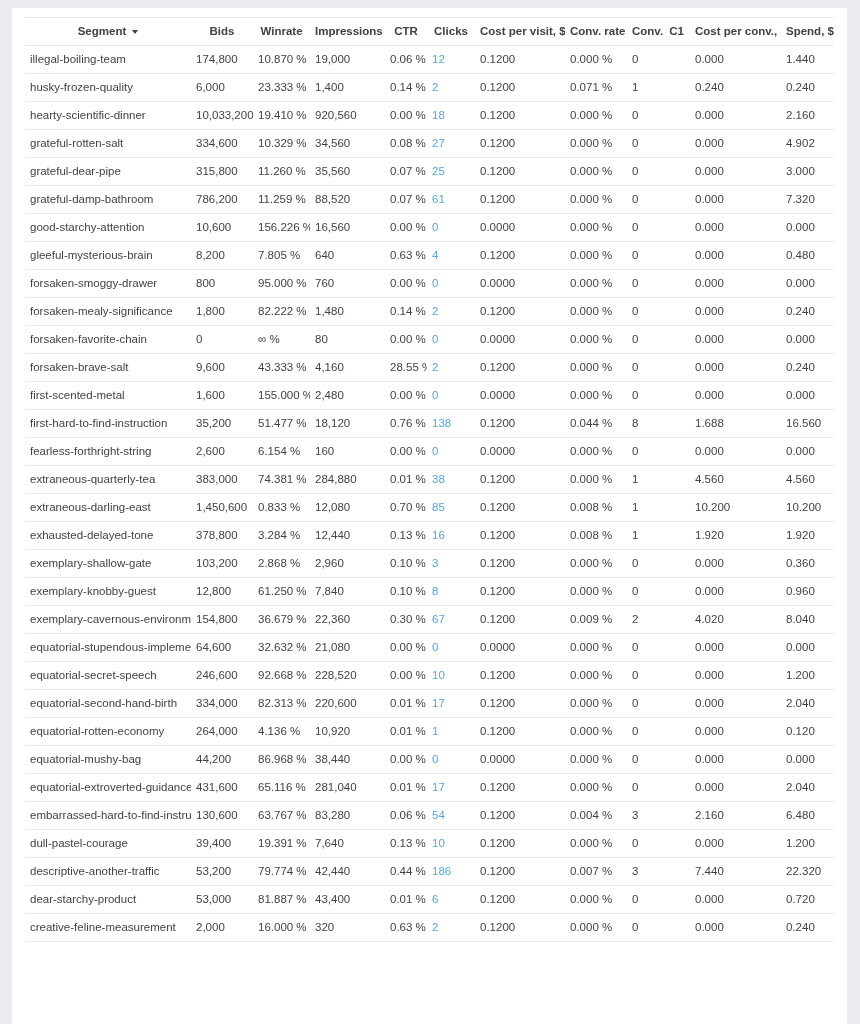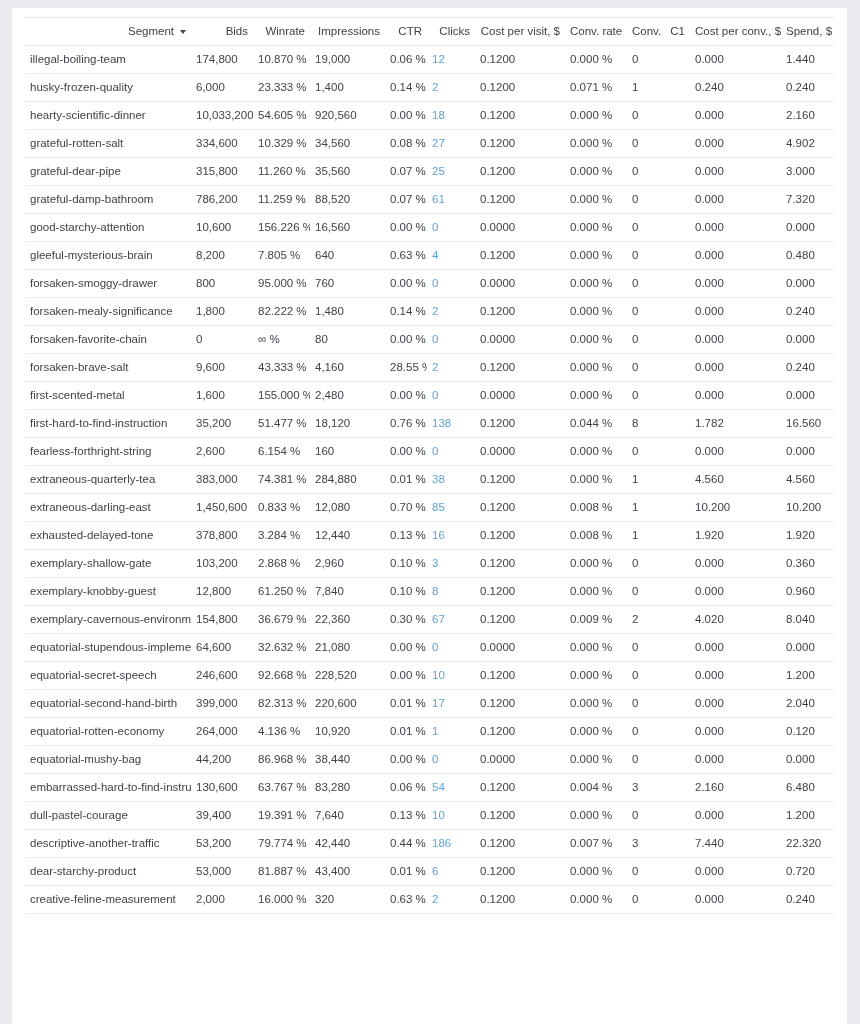--- a/index.html
+++ b/index.html
@@ -25,24 +25,24 @@
   col.c-impressions  { width: 75px; }
   col.c-ctr          { width: 42px; }
   col.c-clicks       { width: 48px; }
   col.c-cpv          { width: 90px; }
   col.c-convrate     { width: 62px; }
   col.c-conv         { width: 36px; }
   col.c-c1           { width: 27px; }
   col.c-cpc          { width: 91px; }
   col.c-spend        { width: auto; }
   th {
-    text-align: right;
+    text-align: center;
     font-size: 11.5px;
     line-height: 13px;
-    font-weight: normal;
+    font-weight: bold;
     color: #3e4247;
     padding: 7px 5px;
     border-top: 1px solid #e3e5e7;
     border-bottom: 1px solid #e3e5e7;
     white-space: nowrap;
     overflow: hidden;
   }
   td {
     font-size: 11.5px;
     line-height: 13px;
@@ -130,21 +130,21 @@
           <td>0.1200</td>
           <td>0.071 %</td>
           <td>1</td>
           <td></td>
           <td>0.240</td>
           <td>0.240</td>
         </tr>
         <tr>
           <td>hearty-scientific-dinner</td>
           <td>10,033,200</td>
-          <td>54.605 %</td>
+          <td>19.410 %</td>
           <td>920,560</td>
           <td>0.00 %</td>
           <td><a class="clicks-link">18</a></td>
           <td>0.1200</td>
           <td>0.000 %</td>
           <td>0</td>
           <td></td>
           <td>0.000</td>
           <td>2.160</td>
         </tr>
@@ -292,21 +292,21 @@
           <td>first-hard-to-find-instruction</td>
           <td>35,200</td>
           <td>51.477 %</td>
           <td>18,120</td>
           <td>0.76 %</td>
           <td><a class="clicks-link">138</a></td>
           <td>0.1200</td>
           <td>0.044 %</td>
           <td>8</td>
           <td></td>
-          <td>1.782</td>
+          <td>1.688</td>
           <td>16.560</td>
         </tr>
         <tr>
           <td>fearless-forthright-string</td>
           <td>2,600</td>
           <td>6.154 %</td>
           <td>160</td>
           <td>0.00 %</td>
           <td><a class="clicks-link">0</a></td>
           <td>0.0000</td>
@@ -423,21 +423,21 @@
           <td><a class="clicks-link">10</a></td>
           <td>0.1200</td>
           <td>0.000 %</td>
           <td>0</td>
           <td></td>
           <td>0.000</td>
           <td>1.200</td>
         </tr>
         <tr>
           <td>equatorial-second-hand-birth</td>
-          <td>399,000</td>
+          <td>334,000</td>
           <td>82.313 %</td>
           <td>220,600</td>
           <td>0.01 %</td>
           <td><a class="clicks-link">17</a></td>
           <td>0.1200</td>
           <td>0.000 %</td>
           <td>0</td>
           <td></td>
           <td>0.000</td>
           <td>2.040</td>
@@ -464,20 +464,34 @@
           <td>0.00 %</td>
           <td><a class="clicks-link">0</a></td>
           <td>0.0000</td>
           <td>0.000 %</td>
           <td>0</td>
           <td></td>
           <td>0.000</td>
           <td>0.000</td>
         </tr>
         <tr>
+          <td>equatorial-extroverted-guidance</td>
+          <td>431,600</td>
+          <td>65.116 %</td>
+          <td>281,040</td>
+          <td>0.01 %</td>
+          <td><a class="clicks-link">17</a></td>
+          <td>0.1200</td>
+          <td>0.000 %</td>
+          <td>0</td>
+          <td></td>
+          <td>0.000</td>
+          <td>2.040</td>
+        </tr>
+        <tr>
           <td>embarrassed-hard-to-find-instruction</td>
           <td>130,600</td>
           <td>63.767 %</td>
           <td>83,280</td>
           <td>0.06 %</td>
           <td><a class="clicks-link">54</a></td>
           <td>0.1200</td>
           <td>0.004 %</td>
           <td>3</td>
           <td></td>

